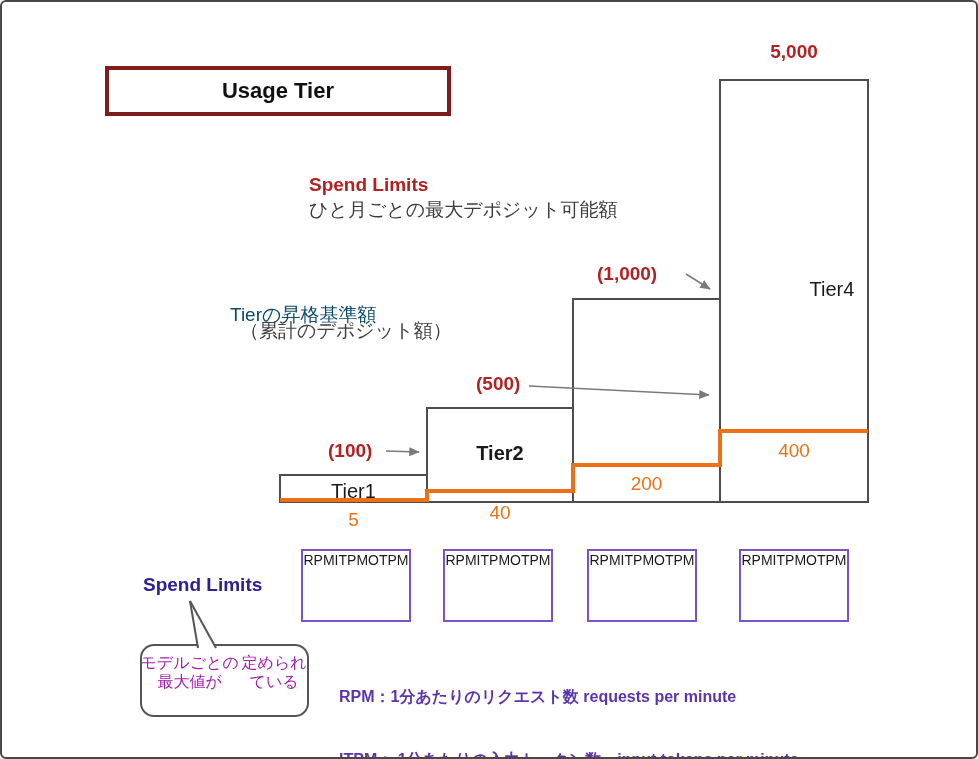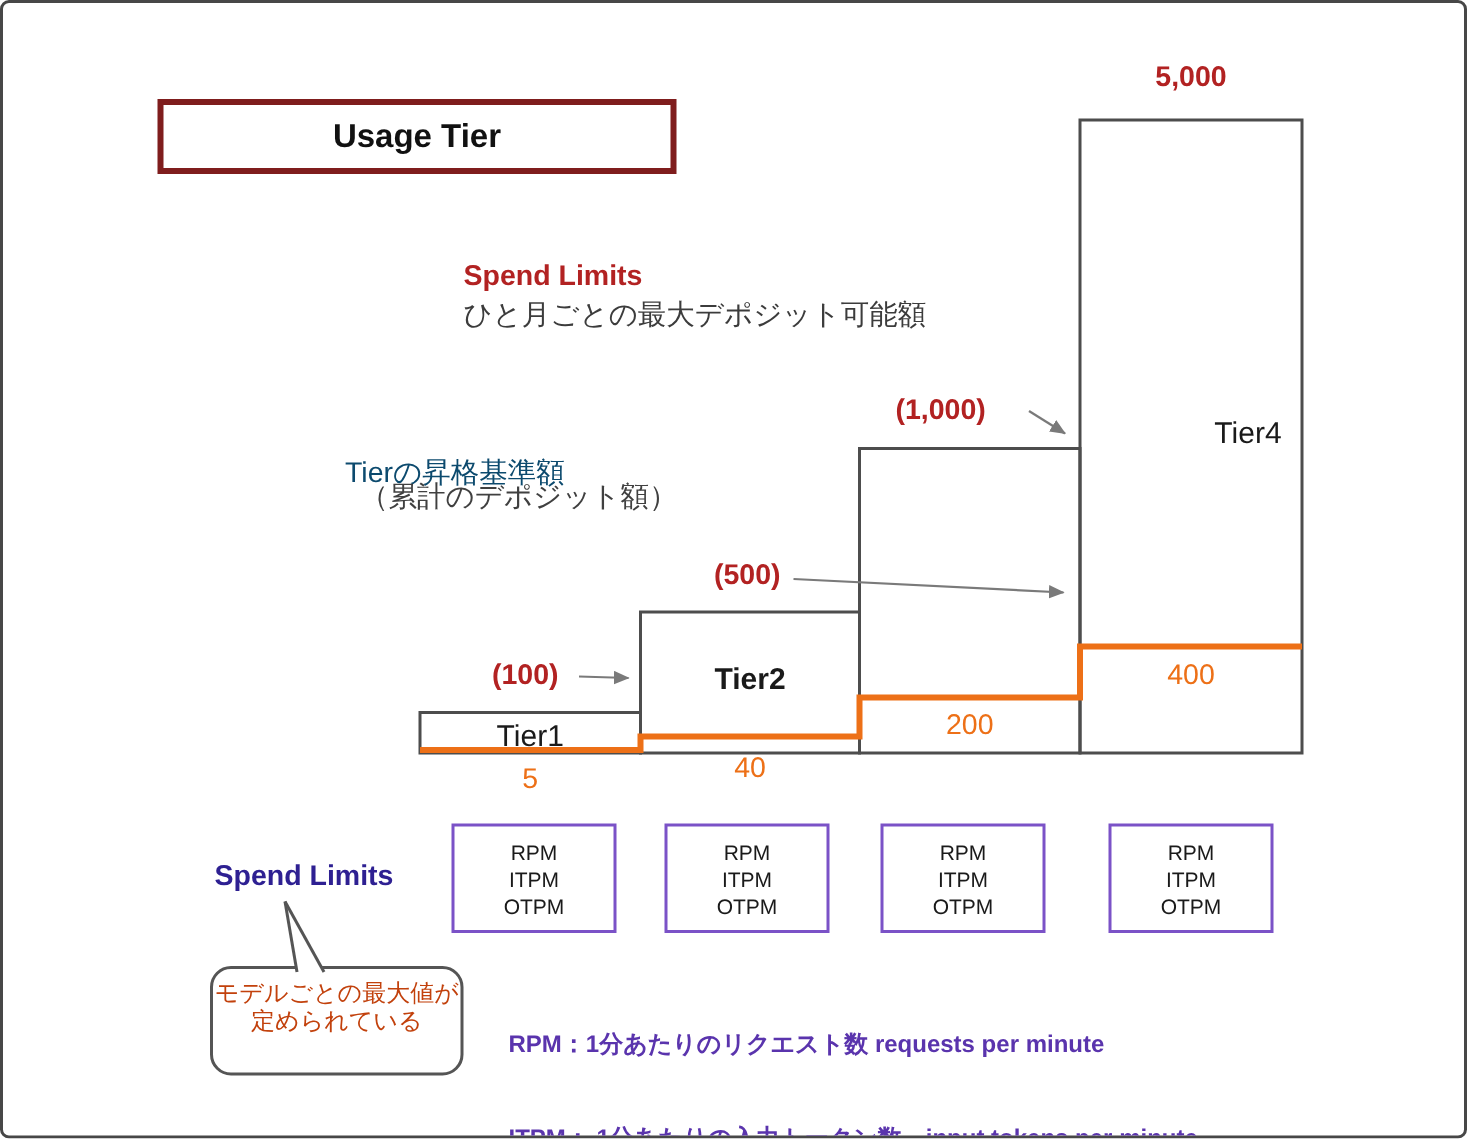--- a/index.html
+++ b/index.html
@@ -13,25 +13,25 @@
   .orange{color:#ed7017;}
   .sl-head{left:307px;top:172px;font-size:19px;}
   .sl-sub{left:307px;top:195px;font-size:19px;color:#3c3c3c;}
   .pc-head{left:228px;top:300px;font-size:19px;font-weight:normal;color:#0c4a6e;}
   .pc-sub{left:238px;top:316px;font-size:19px;color:#404040;}
   .tier-label{font-size:20px;color:#1a1a1a;text-align:center;}
   .ann{font-size:19px;}
   .oval{font-size:19px;text-align:center;}
   .rate-head{left:141px;top:572px;font-size:19px;font-weight:bold;color:#2e2092;}
   .rl-box{top:547px;width:110px;height:73px;border:2px solid #7b52c7;box-sizing:border-box;background:#fff;
-          display:flex;flex-direction:column;align-items:center;justify-content:center;
+          display:flex;align-items:flex-start;justify-content:center;
           font-size:14px;line-height:18px;color:#1a1a1a;text-align:center;}
   .legend{font-size:16px;font-weight:bold;color:#5a34ad;line-height:21px;white-space:pre;}
-  .bubble-text{left:138px;top:642px;width:169px;height:56px;display:flex;flex-direction:column;align-items:center;
-               justify-content:center;font-size:16px;line-height:19px;color:#c2410c;text-align:center;}
+  .bubble-text{left:138px;top:642px;width:169px;height:56px;display:flex;flex-direction:row;align-items:center;
+               justify-content:center;font-size:16px;line-height:19px;color:#a21caf;text-align:center;}
 </style>
 </head>
 <body>
 
 <div class="canvas">
 
   <svg class="layer" viewBox="0 0 978 759">
     <defs>
       <marker id="ah" markerWidth="9" markerHeight="8" refX="6.5" refY="3" orient="auto">
         <path d="M0,0 L7,3 L0,6 Z" fill="#7a7a7a"></path>

